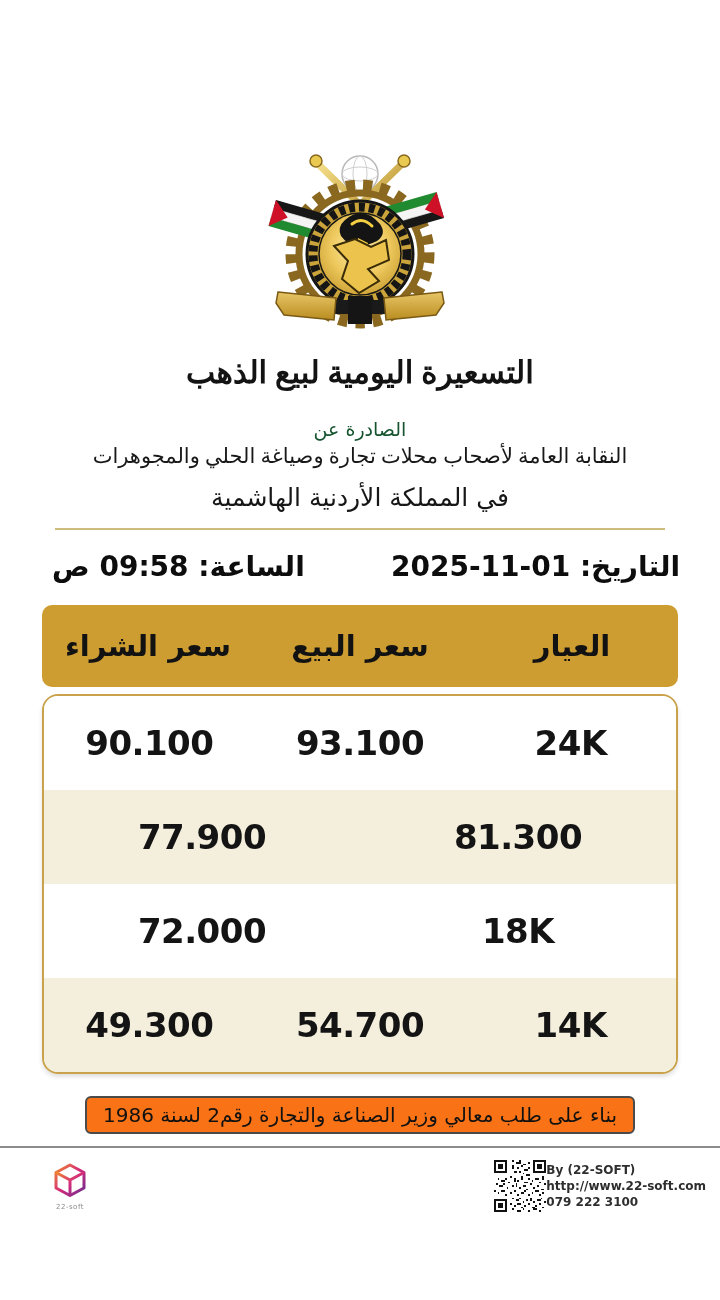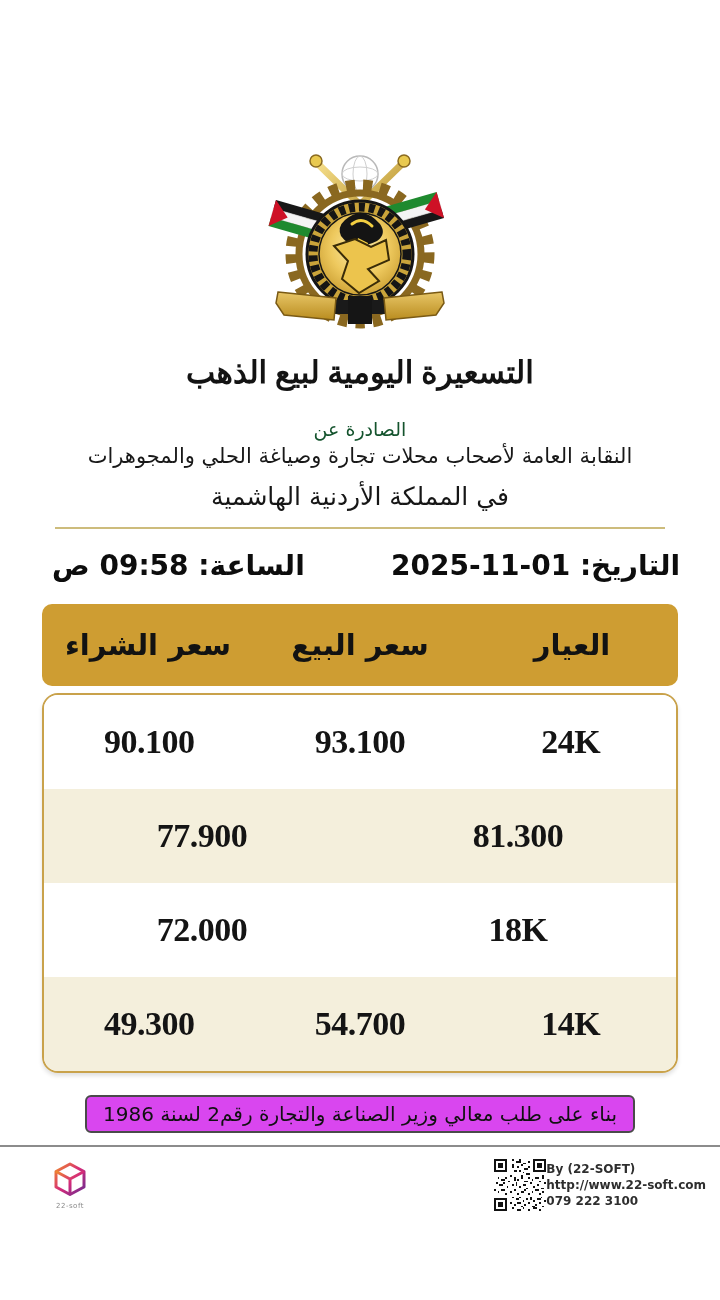--- a/index.html
+++ b/index.html
@@ -10,21 +10,21 @@
     overflow:hidden; position:relative;
   }
   
   .emblem-wrap{ text-align:center; padding-top:142px; }
   
   .title{
     text-align:center; font-size:31px; font-weight:bold; color:#131313;
     margin-top:20px; letter-spacing:0;font-family:Liberation Serif, serif;
   }
   .issued{ text-align:center; font-size:19px; margin-top:27px; color:#14532d; }
-  .syndicate{ text-align:center; font-size:21px; margin-top:4px; color:#181818; }
+  .syndicate{ text-align:center; font-size:21px; margin-top:4px; color:#181818;font-family:Liberation Serif, serif; }
   .country{ text-align:center; font-size:25px; margin-top:14px; color:#161616; }
   .gold-divider{ height:2px; background:#cdbc7c; margin:16px 55px 0 55px; }
   
   .datetime-row{
     direction:rtl; display:flex; justify-content:space-between; align-items:center;
     margin:20px 40px 0 52px; font-size:28px; font-weight:bold; color:#0d0d0d;
   }
   .datetime-row .seg{ white-space:nowrap; }
   
   .price-table{ margin:22px 42px 0 42px; }
@@ -34,28 +34,28 @@
   }
   .pt-header .col{ flex:1; text-align:center; }
   .pt-body{
     margin-top:7px; border:2px solid #c9a24b; border-radius:16px; overflow:hidden;
     box-shadow:0 3px 4px rgba(0,0,0,0.12);
   }
   .pt-row{
     direction:rtl; display:flex; height:94px; align-items:center;
     font-size:34px; font-weight:bold; letter-spacing:-0.5px; color:#141414;
   }
-  .pt-row .col{ flex:1; text-align:center;font-family:Liberation Serif, serif; }
+  .pt-row .col{ flex:1; text-align:center; }
   .pt-row.white{ background:#ffffff; }
   .pt-row.cream{ background:#f4efdc; }
   
   .note-wrap{ text-align:center; margin-top:22px; }
   .note-box{
     display:inline-block; direction:rtl; border:2px solid #4a4a4a; border-radius:6px;
-    padding:5px 16px; font-size:20px; color:#111; background:#d946ef;
+    padding:5px 16px; font-size:20px; color:#111; background:#f97316;
   }
   .gray-divider{ height:2px; background:#8c8c8c; margin-top:12px; }
   
   .bottom-bar{
     height:72px; display:flex; justify-content:space-between; align-items:center;
     padding:4px 14px 0 40px;
   }
   .brand-logo{ text-align:center; width:60px; }
   .brand-caption{ font-size:7px; color:#8a8a8a; letter-spacing:0.5px; margin-top:1px; }
   .credits{ display:flex; align-items:center; }

